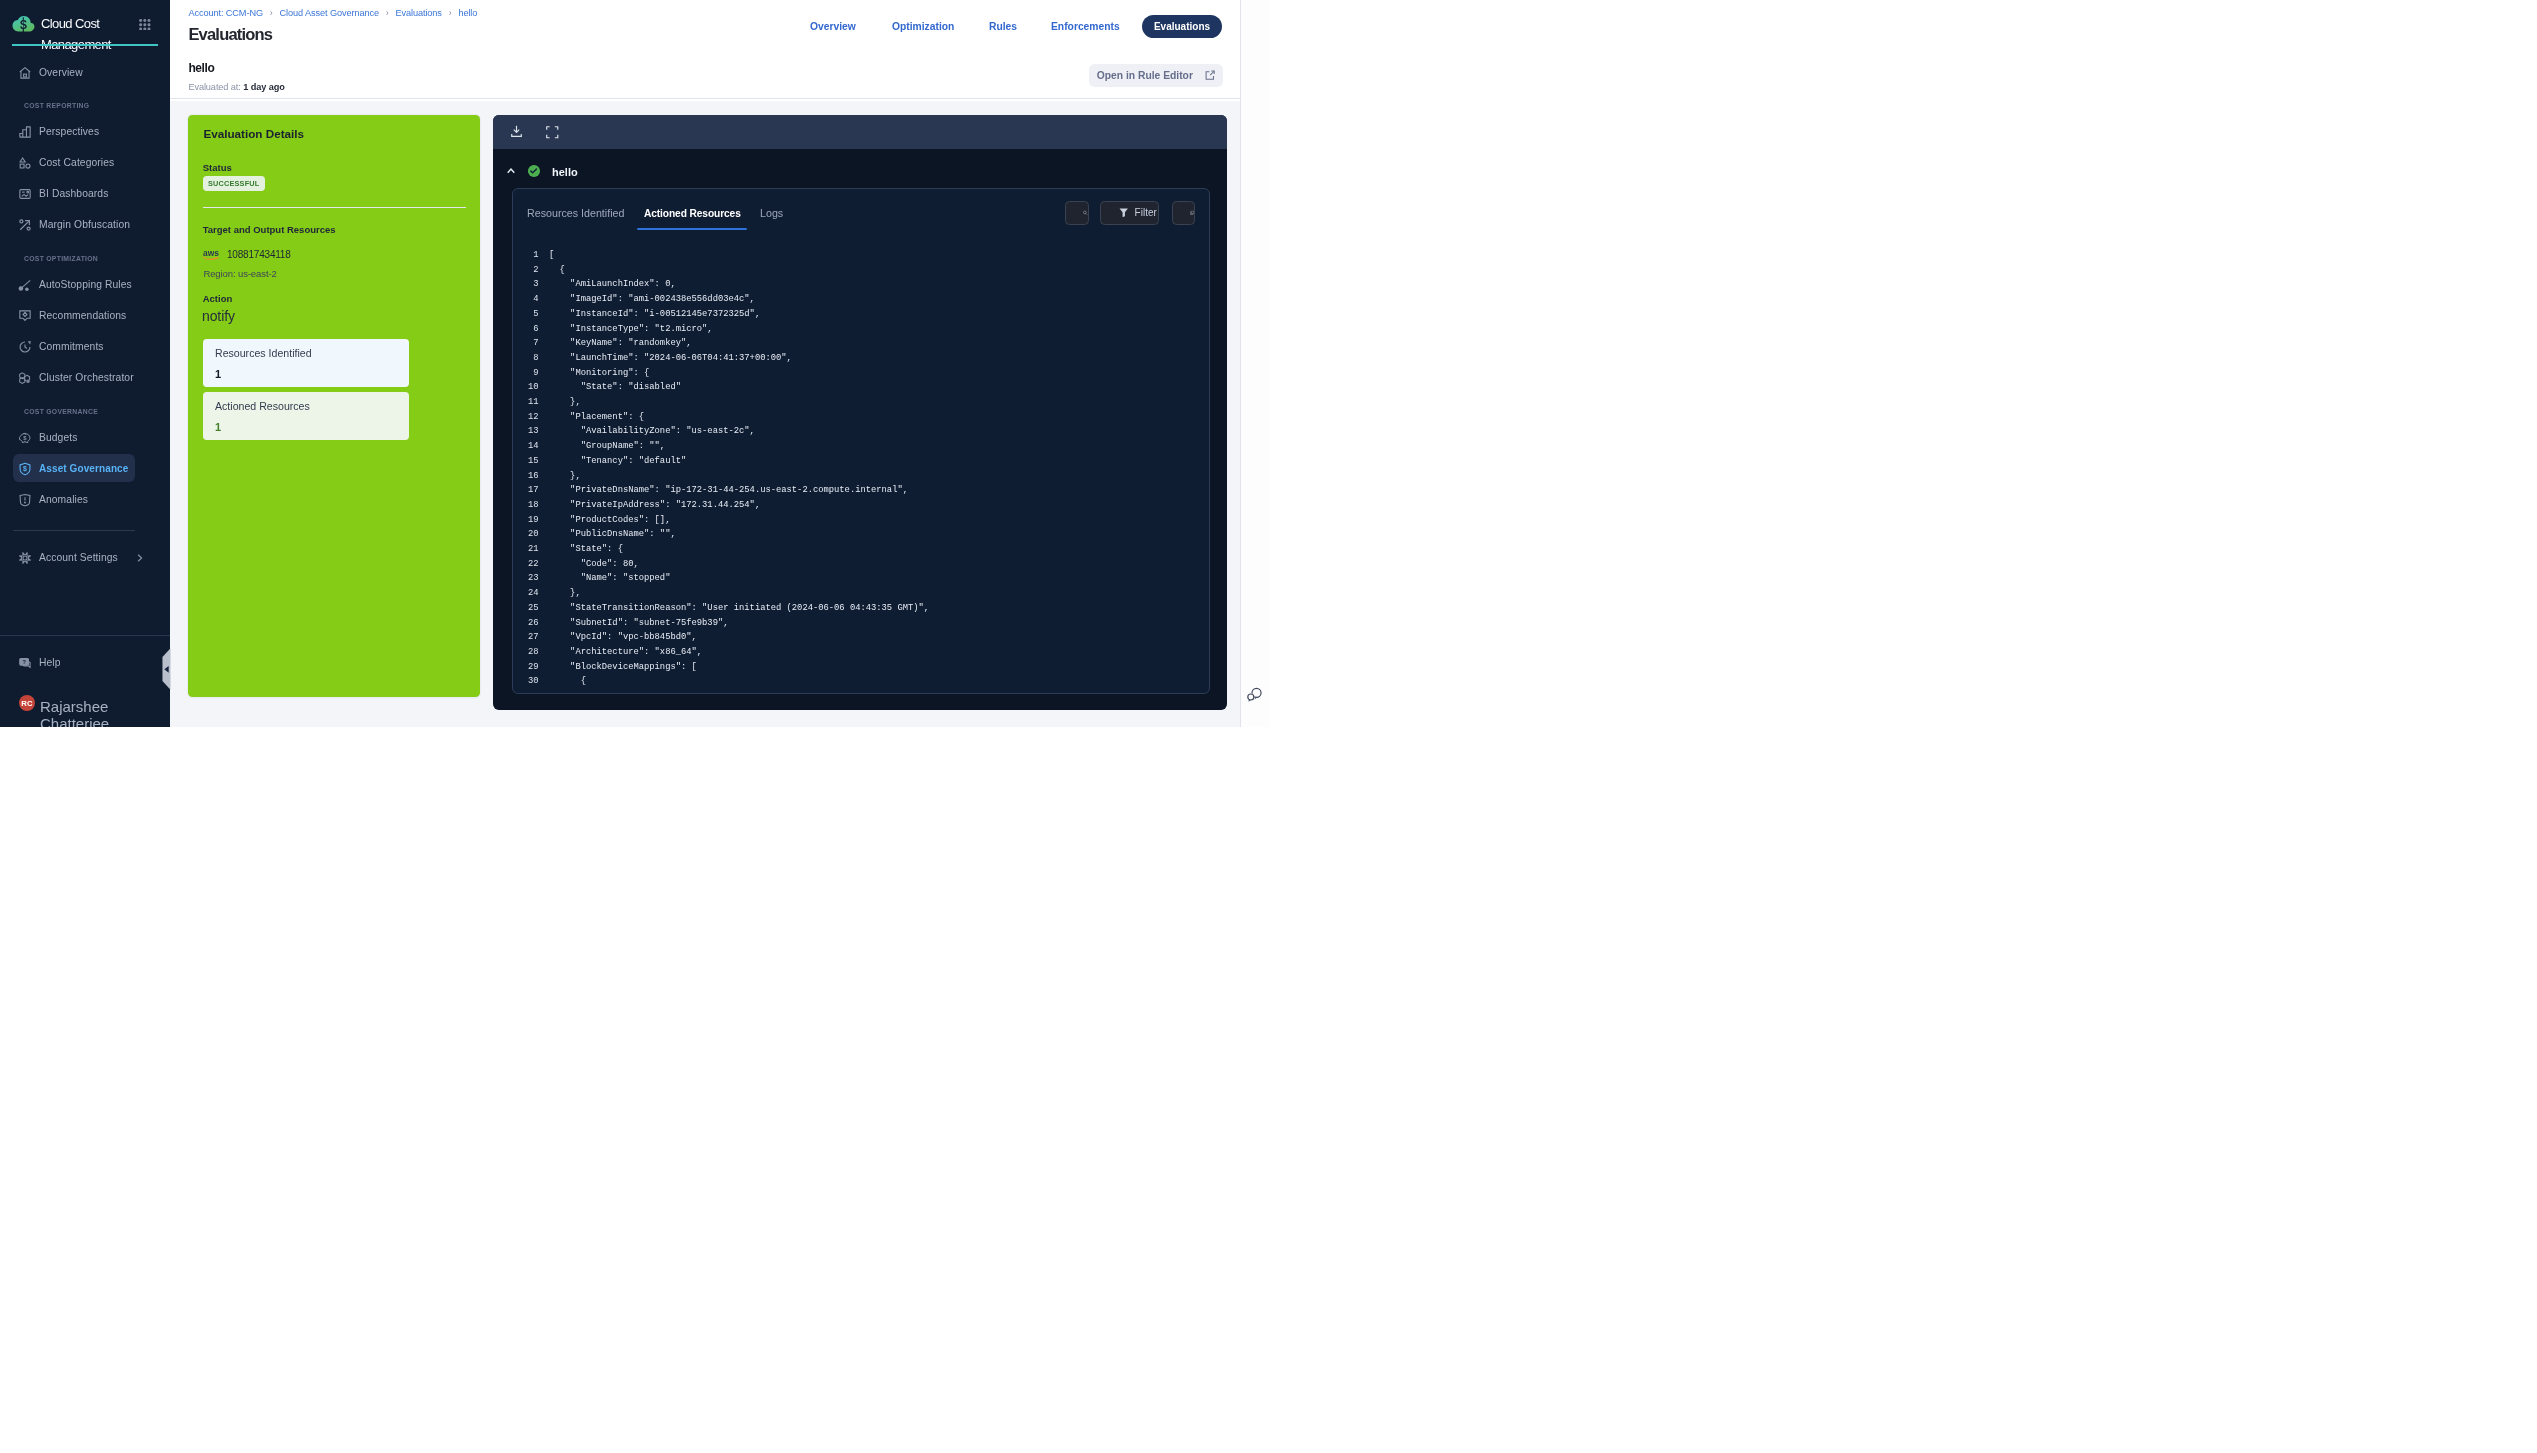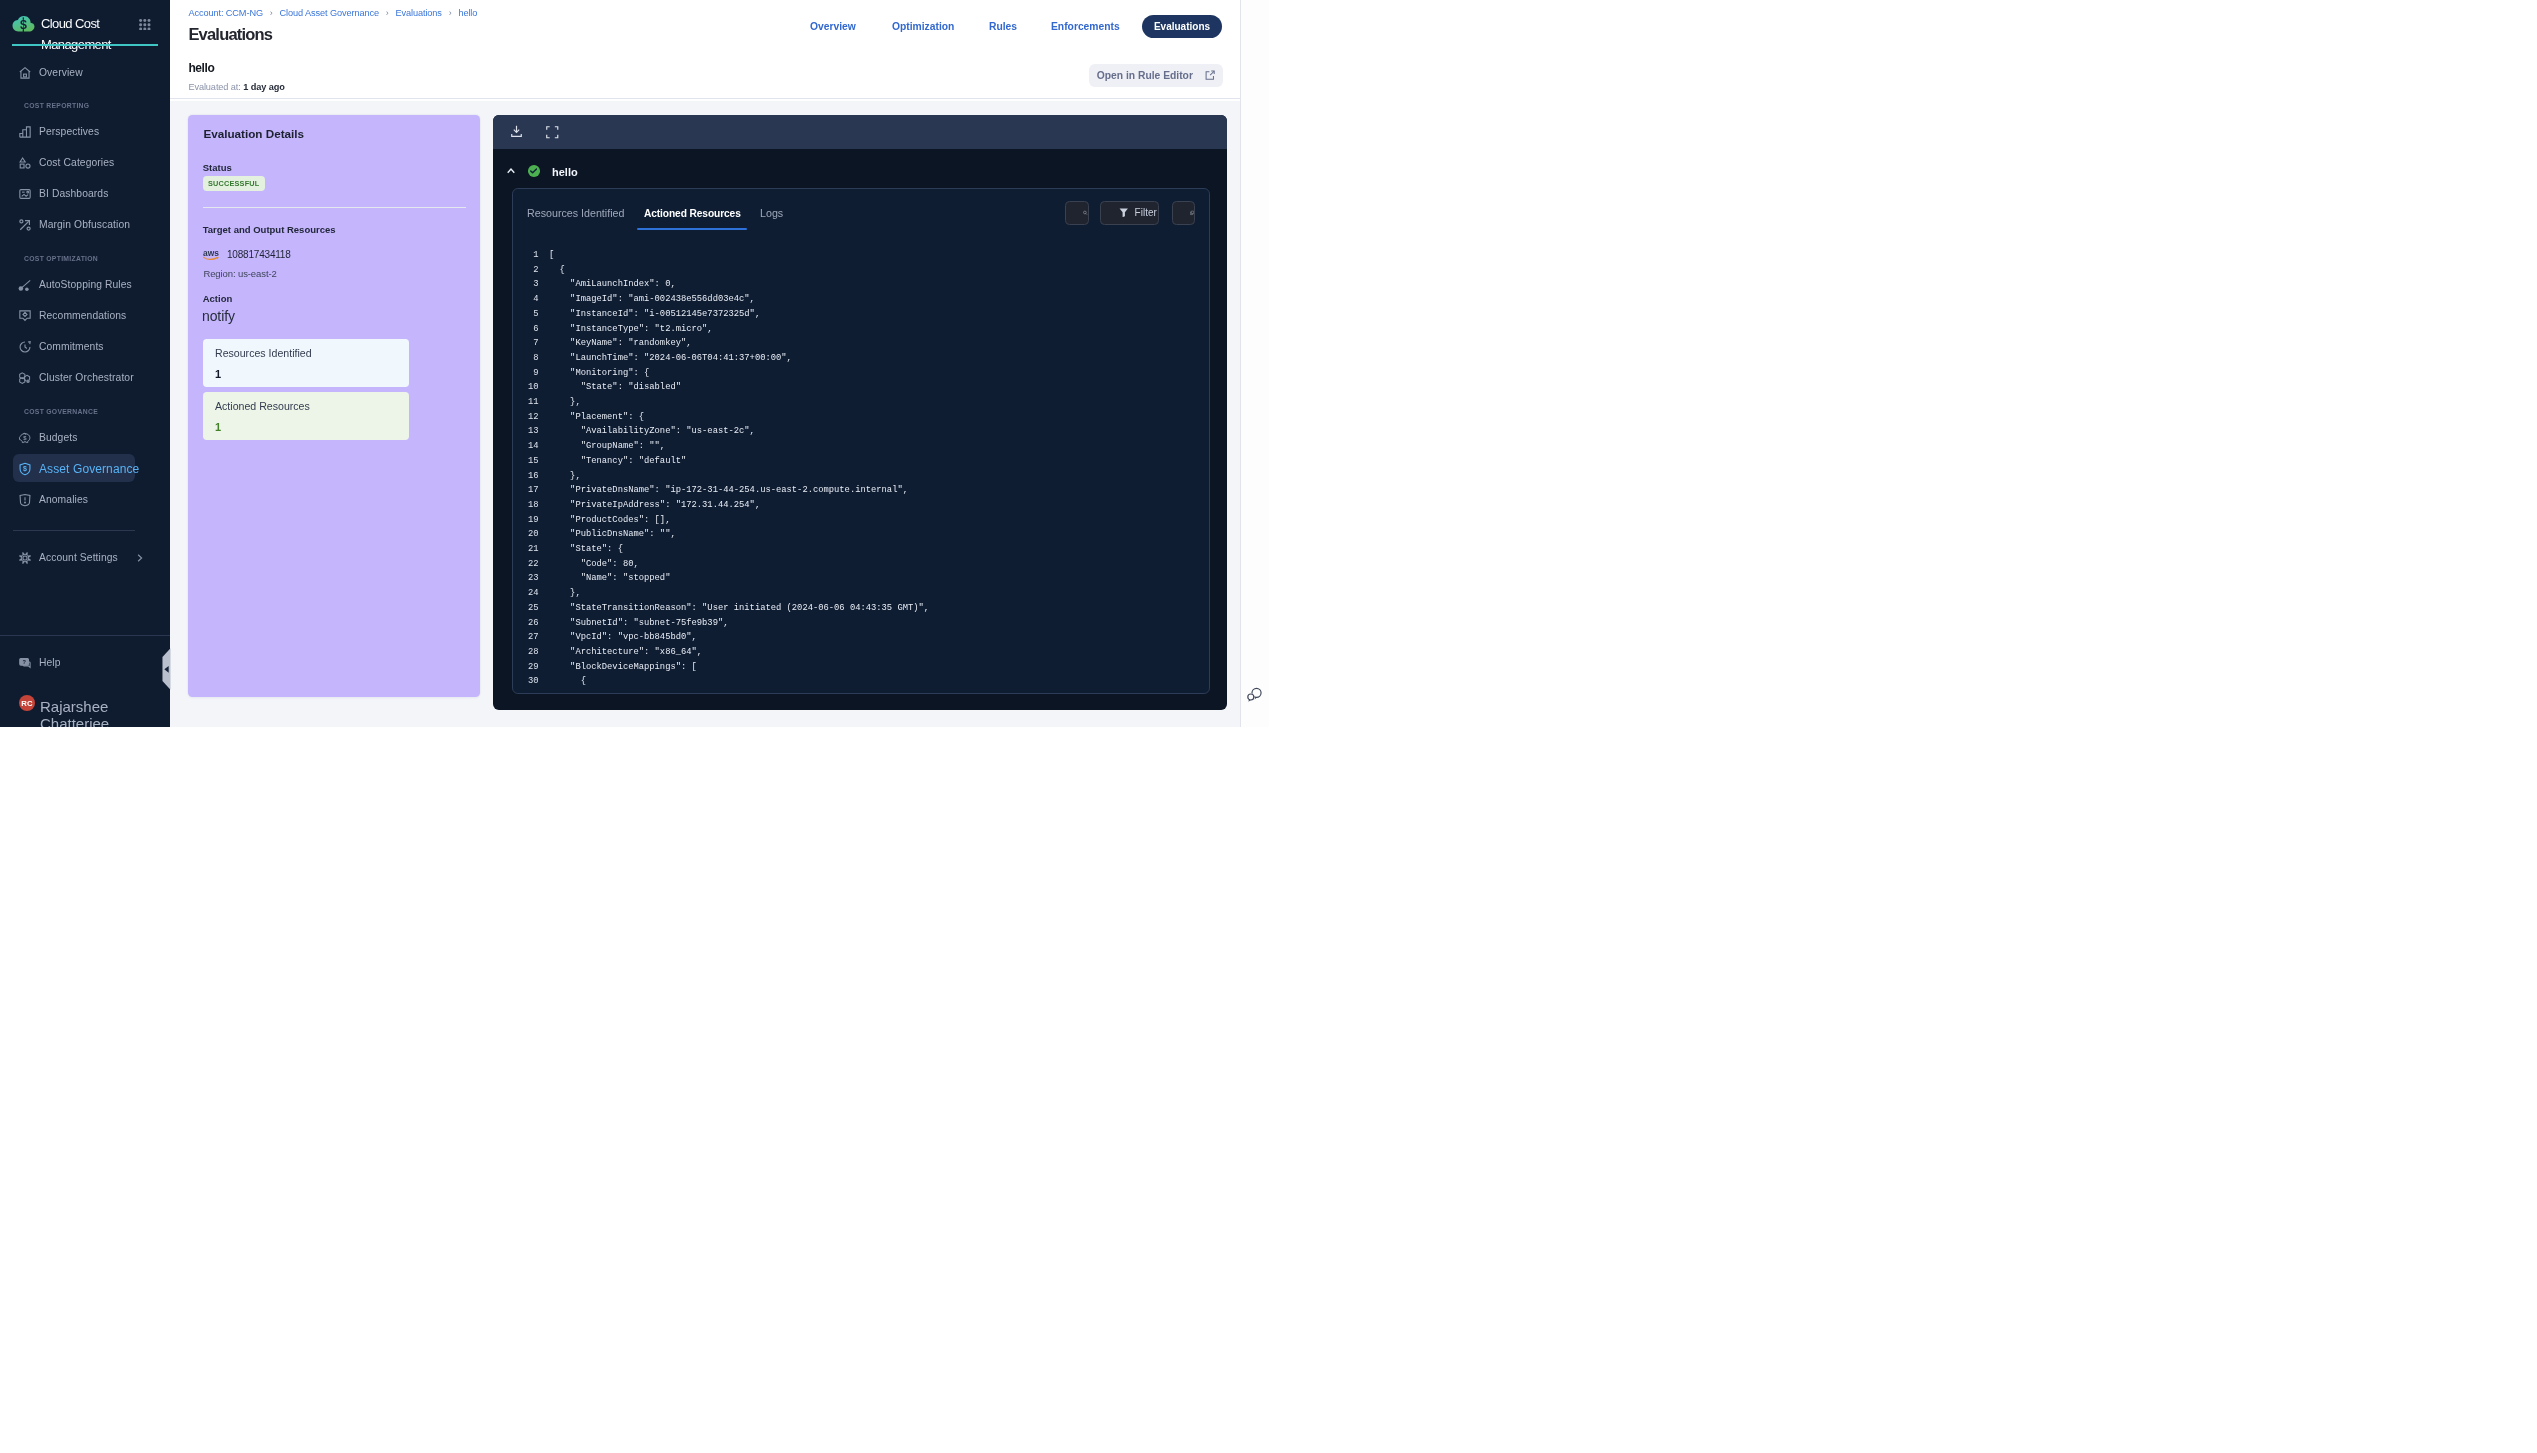--- a/index.html
+++ b/index.html
@@ -13,21 +13,21 @@
   .sbrow .ic { position:absolute; left:18.4px; width:14px; height:14px; display:flex; align-items:center; justify-content:center; }
   .sbrow .tx { position:absolute; left:39px; font-size:10.3px; color:#a9b2c3; letter-spacing:0.1px; }
   .sblabel { position:absolute; left:24px; font-size:6.8px; font-weight:bold; color:#67718a; letter-spacing:0.3px; }
   
   #hdr { position:absolute; left:170px; top:0; width:1071px; height:59px; background:#fff; border-bottom:0.7px solid #dfe2ea; }
   #sub { position:absolute; left:170px; top:51px; width:1071px; height:48px; background:#fff; border-bottom:0.7px solid #e1e4ec; }
   #content { position:absolute; left:170px; top:101px; width:1071px; height:626px; background:#f3f5f9; }
   #rightstrip { position:absolute; left:1240px; top:0; width:29px; height:727px; background:#fdfdfe; border-left:0.7px solid #e2e4eb; }
   .navlink { position:absolute; top:20.6px; font-size:10.3px; font-weight:bold; color:#3268cf; }
   
-  #card { position:absolute; left:188px; top:115px; width:292px; height:582px; background:#c4b5fd; border-radius:4.4px; box-shadow:0 0 0 0.7px #e9ecf2, 0 0.7px 2.2px rgba(40,50,80,.06); }
+  #card { position:absolute; left:188px; top:115px; width:292px; height:582px; background:#84cc16; border-radius:4.4px; box-shadow:0 0 0 0.7px #e9ecf2, 0 0.7px 2.2px rgba(40,50,80,.06); }
   
   #panel { position:absolute; left:493px; top:115px; width:734px; height:595px; background:#0b1524; border-radius:5.9px; }
   #ptoolbar { position:absolute; left:0; top:0; width:734px; height:34px; background:#2a3752; border-radius:5.9px 5.9px 0 0; }
   #inner { position:absolute; left:19px; top:73px; width:698px; height:506px; background:#0f1d33; border:0.7px solid #2d3c57; border-radius:5.9px; }
   .tab { position:absolute; top:18.4px; font-size:10.7px; color:#9fa8ba; }
   .dbtn { position:absolute; background:#20242e; border:0.7px solid #3a4150; border-radius:4.4px; display:flex; align-items:center; justify-content:center;padding-left:17px; }
   pre { font-family:"Liberation Mono", monospace; font-size:8.8px; line-height:14.7px; color:#e8edf5; }
   #lnums { position:absolute; left:1.5px; top:59px; width:24px; text-align:right; color:#dde3ed; }
   #codetx { position:absolute; left:36px; top:59px; }
 </style>
@@ -168,21 +168,21 @@
       <span class="tx">Budgets</span>
     </div>
     <div class="abs" style="left:12.5px;top:454px;width:122px;height:27.5px;background:#22304b;border-radius:5.9px"></div>
     <div class="sbrow" style="top:453px">
       <span class="ic">
         <svg width="14" height="14" viewBox="0 0 19 19" fill="none" stroke="#58b3f6" stroke-width="1.5">
           <path d="M9.5 1.8 L16.2 4 V9.2 C16.2 13.3 13.4 16.2 9.5 17.4 C5.6 16.2 2.8 13.3 2.8 9.2 V4 Z"></path>
           <text x="9.5" y="12.7" text-anchor="middle" font-size="9.5" font-weight="bold" fill="#58b3f6" stroke="none" font-family="Liberation Sans">$</text>
         </svg>
       </span>
-      <span class="tx" style="color:#58b3f6;font-weight:normal;font-size:12px">Asset Governance</span>
+      <span class="tx" style="color:#58b3f6;font-weight:bold;font-size:10px">Asset Governance</span>
     </div>
     <div class="sbrow" style="top:484px">
       <span class="ic">
         <svg width="14" height="14" viewBox="0 0 19 19" fill="none" stroke="#8691a5" stroke-width="1.5">
           <path d="M2.8 3.4 L9.5 2 L16.2 3.4 L15.6 12.8 C15.5 14.6 13 16.6 9.5 17.4 C6 16.6 3.5 14.6 3.4 12.8 Z"></path>
           <path d="M9.5 5.8 V10.2"></path>
           <circle cx="9.5" cy="13" r="0.6" fill="#8691a5"></circle>
         </svg>
       </span>
       <span class="tx">Anomalies</span>

